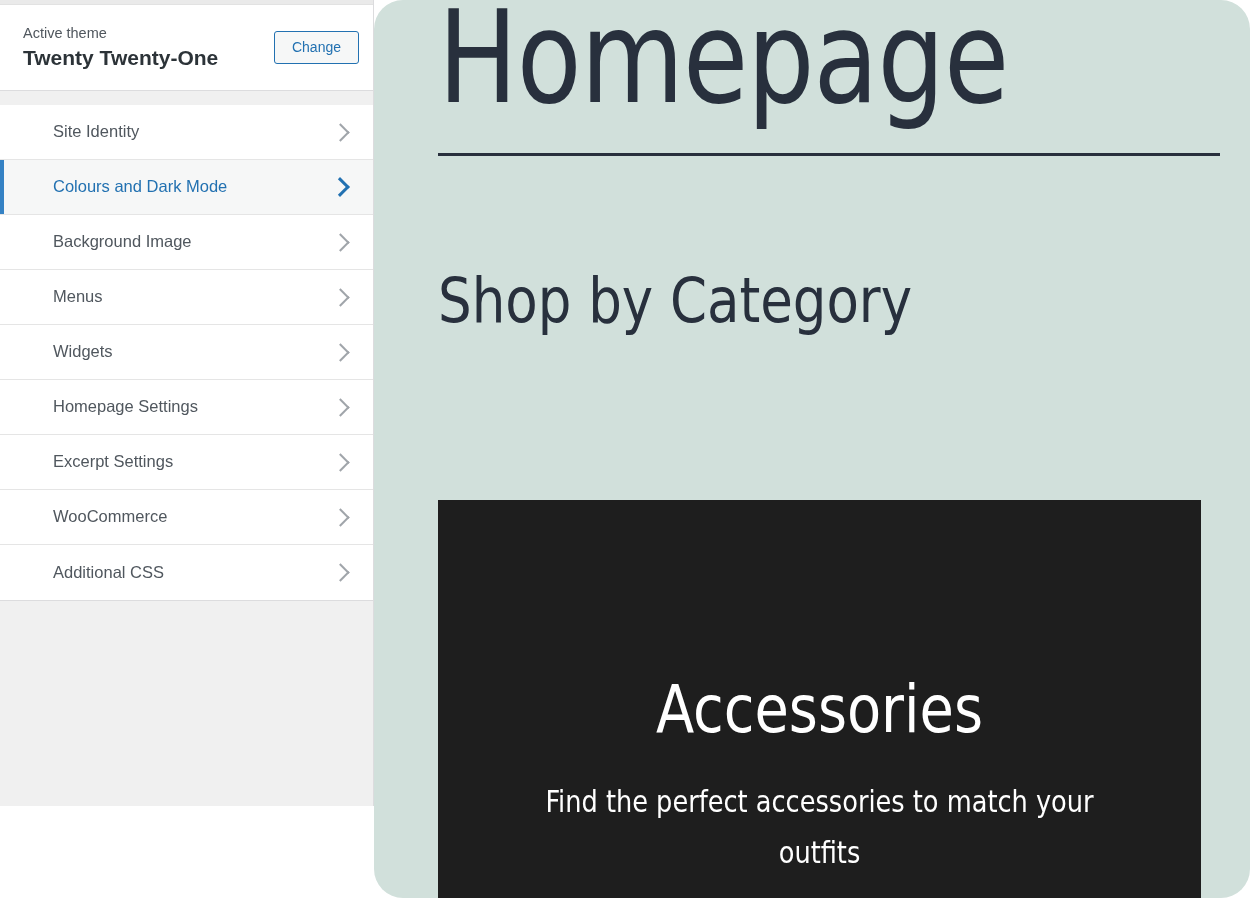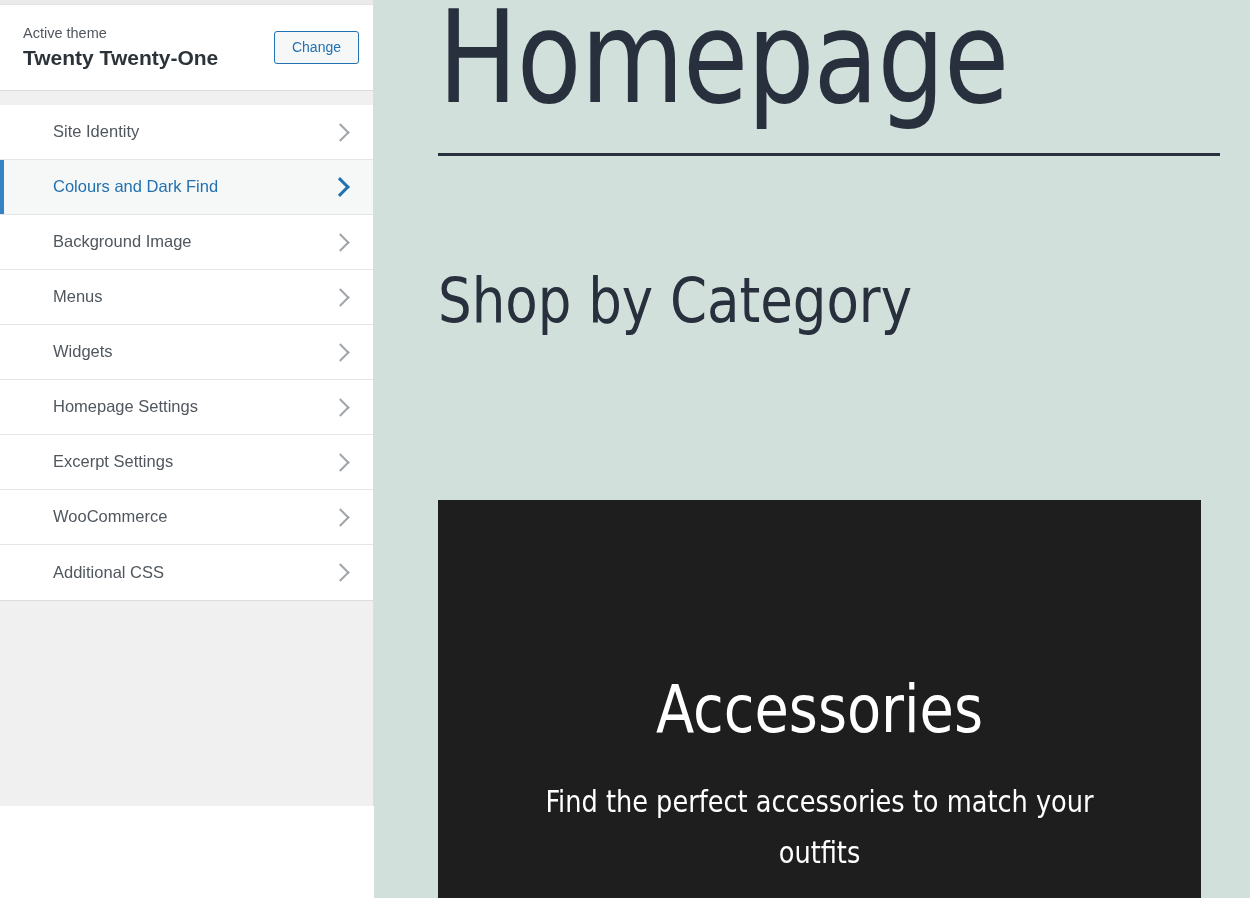--- a/index.html
+++ b/index.html
@@ -137,20 +137,21 @@
     height: 14px;
   }
 
   
   #site-preview {
     position: relative;
     flex: 1 1 auto;
     height: 898px;
     background: #d1e0db;
     overflow: hidden;
+    border-radius: 29px;
   }
 
   .preview-inner {
     position: relative;
     width: 100%;
     height: 100%;
     padding: 0 50px 0 64px;
   }
 
   .site-title {
@@ -239,21 +240,21 @@
     </div>
 
     <div class="panel-gap"></div>
 
     <ul class="section-list" id="section-list">
         <li class="section-item">
           <span class="section-label">Site Identity</span>
           <span class="chevron"></span>
         </li>
         <li class="section-item is-active">
-          <span class="section-label">Colours and Dark Find</span>
+          <span class="section-label">Colours and Dark Mode</span>
           <span class="chevron"></span>
         </li>
         <li class="section-item">
           <span class="section-label">Background Image</span>
           <span class="chevron"></span>
         </li>
         <li class="section-item">
           <span class="section-label">Menus</span>
           <span class="chevron"></span>
         </li>

